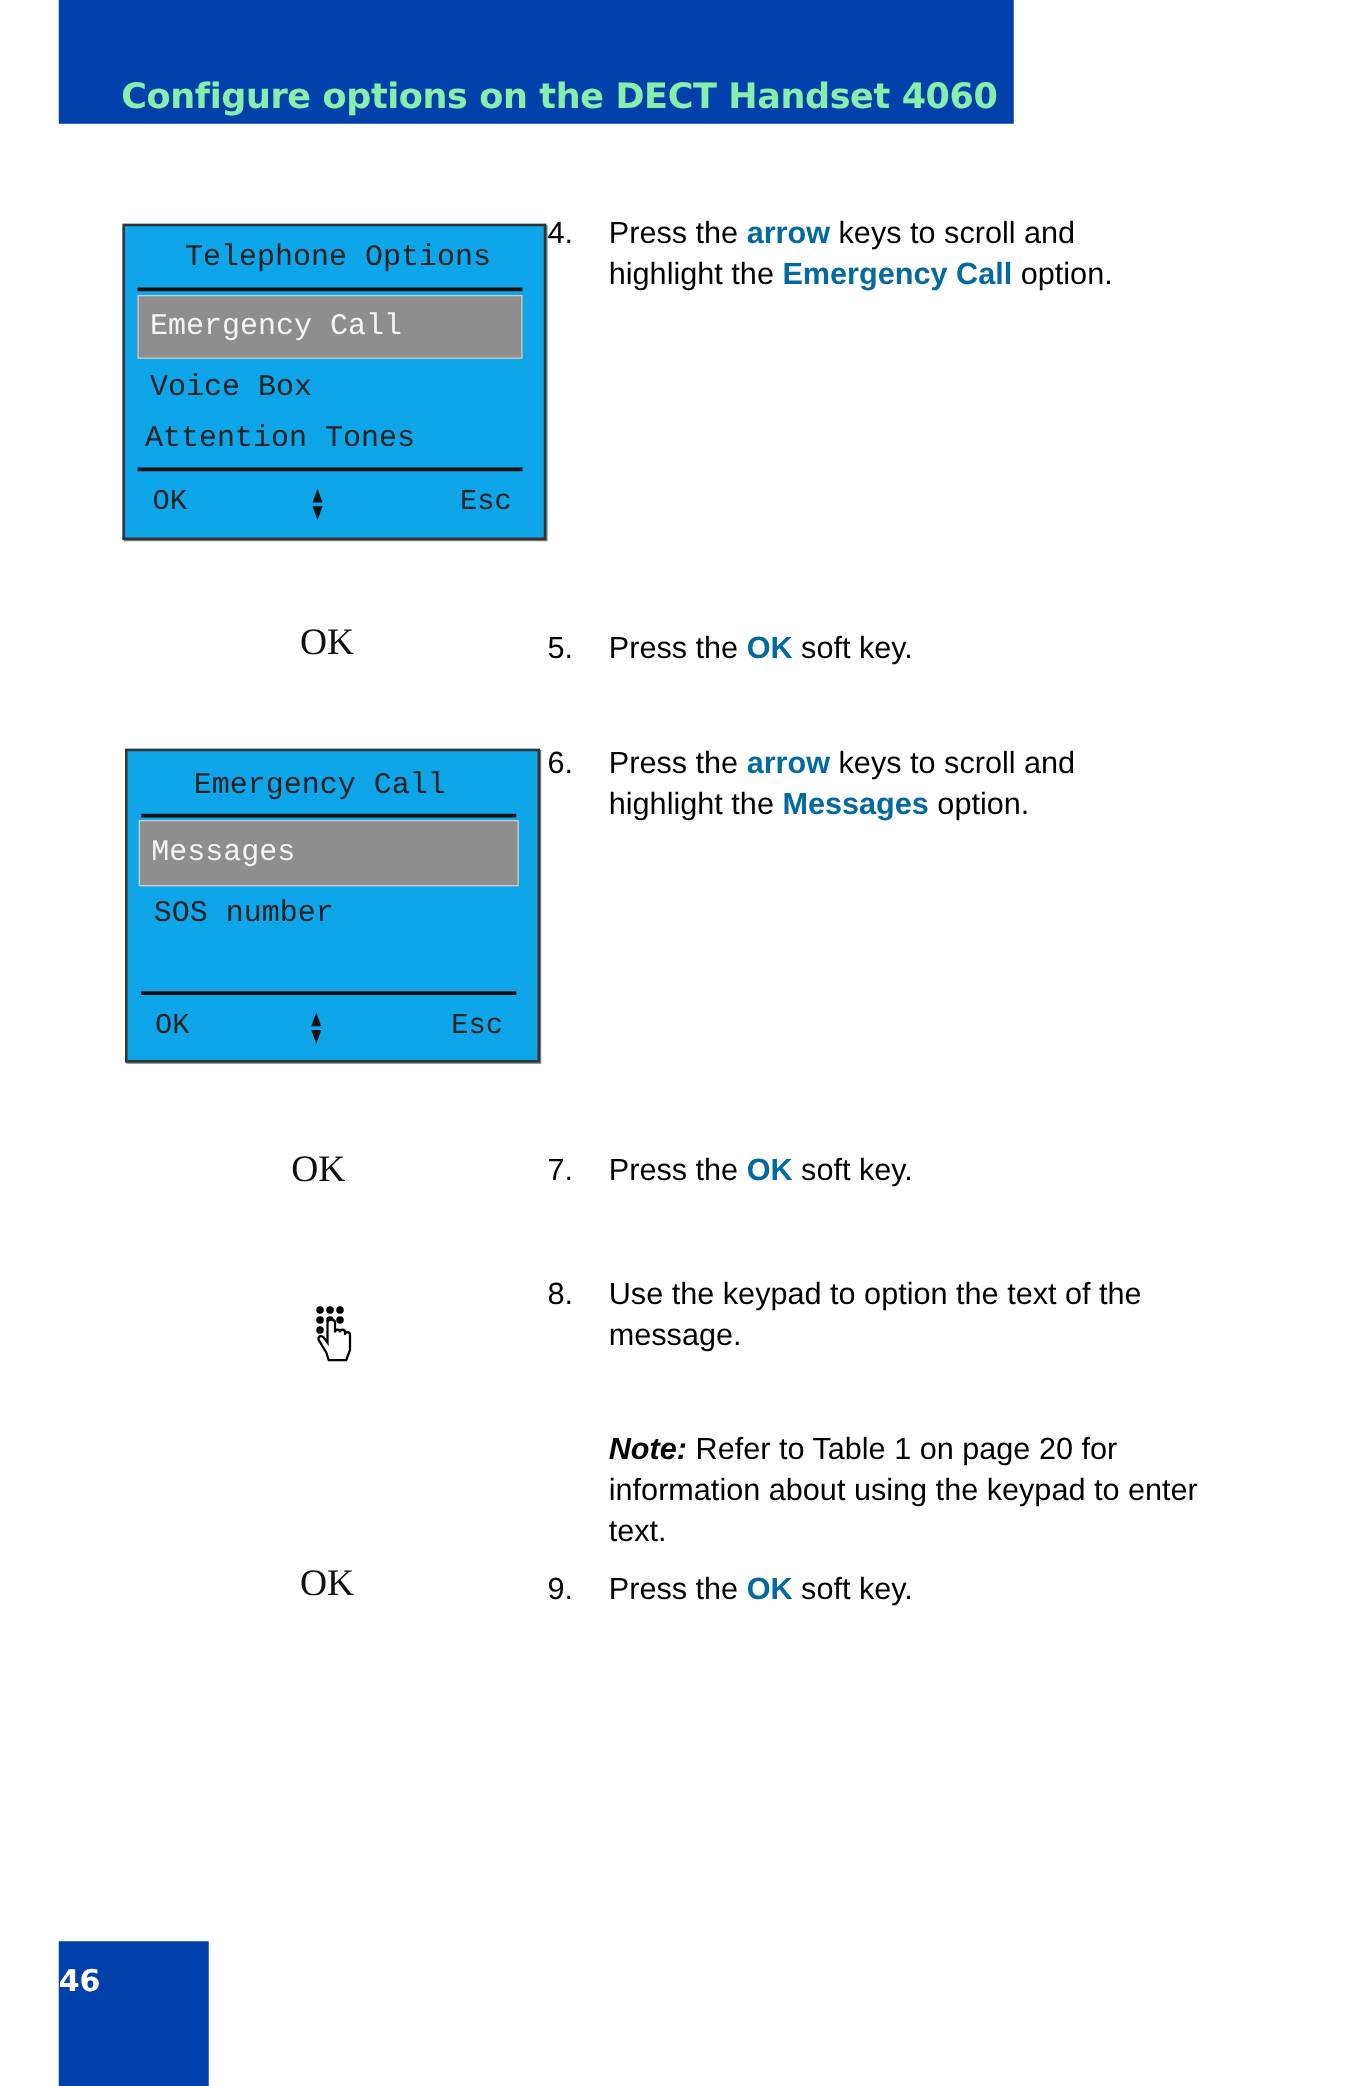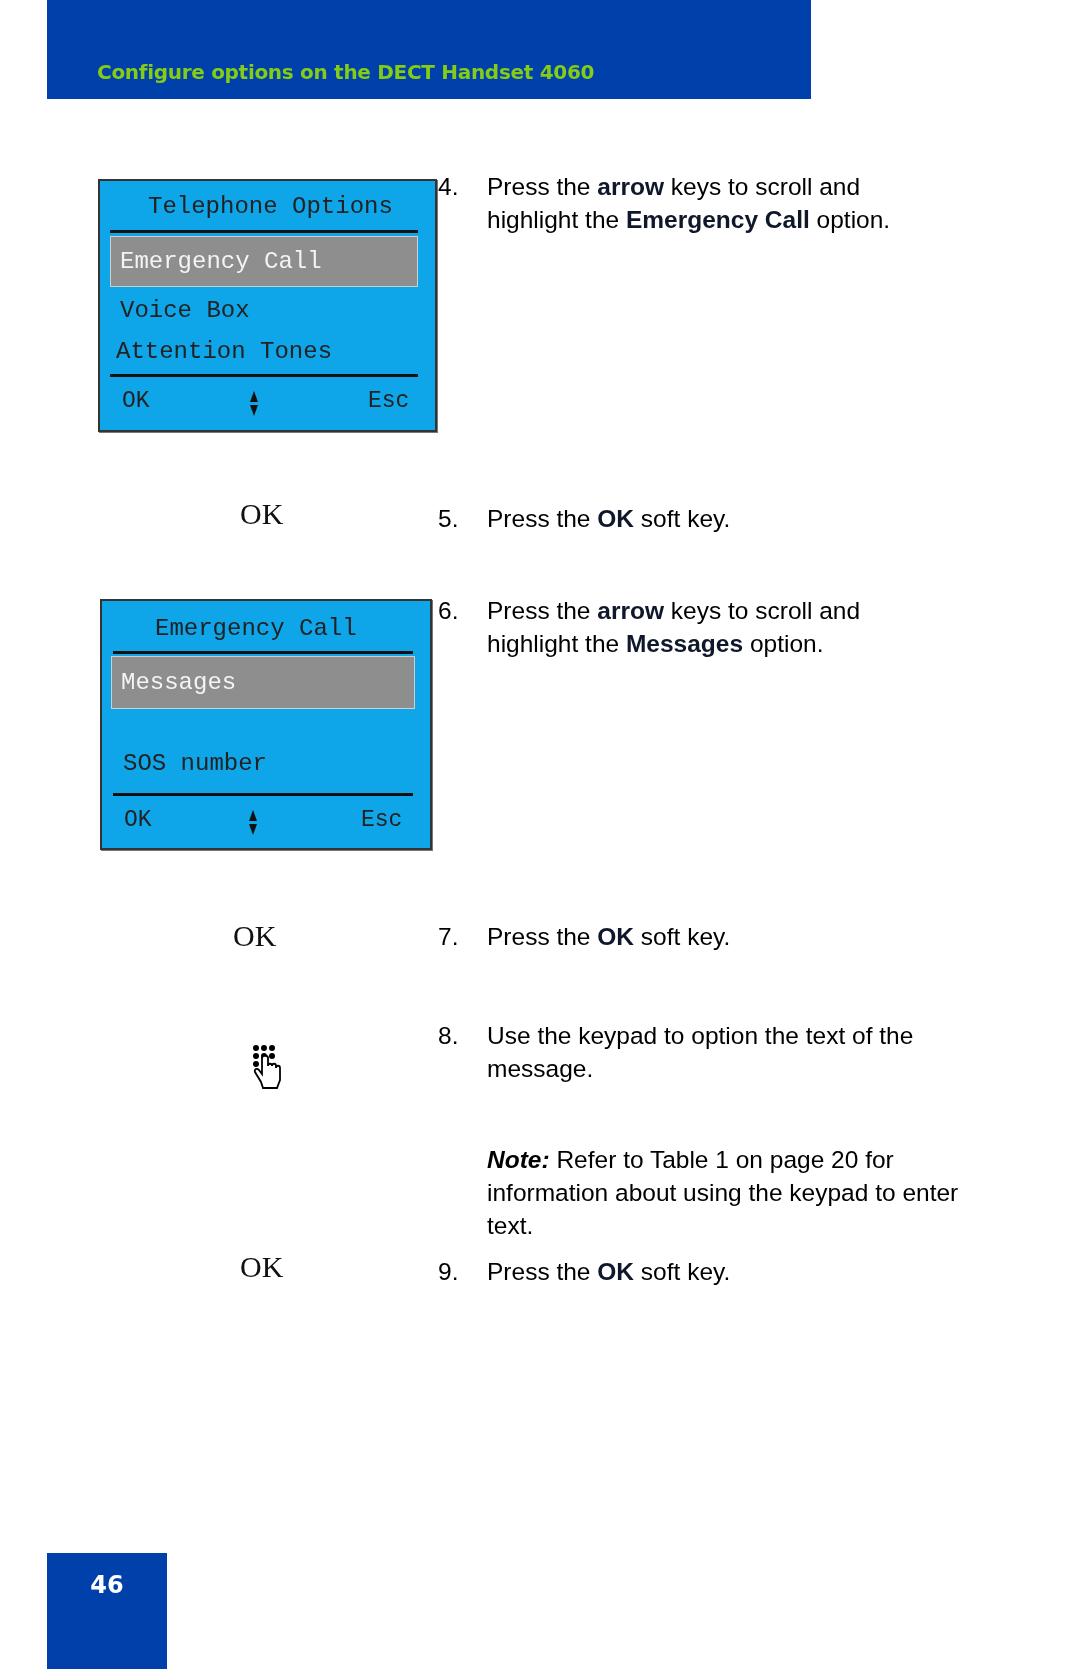--- a/index.html
+++ b/index.html
@@ -1,42 +1,42 @@
 <!DOCTYPE html>
 <html><head>
 <meta charset="utf-8">
 <style>
   html, body { margin:0; padding:0; background:#ffffff; }
   body { width:1080px; height:1669px; position:relative; overflow:hidden; font-family:"Liberation Sans", sans-serif; color:#000; }
   .header-bar { position:absolute; left:47px; top:0; width:764px; height:99px; background:#0040ab; }
-  .header-title { position:absolute; left:50px; top:60px; color:#84cc16; font-family:"DejaVu Sans", sans-serif; font-weight:bold; font-size:20px; letter-spacing:-0.3px; white-space:nowrap;text-align:right; }
+  .header-title { position:absolute; left:50px; top:60px; color:#86efac; font-family:"DejaVu Sans", sans-serif; font-weight:bold; font-size:28px; letter-spacing:-0.3px; white-space:nowrap;text-align:right; }
 
   .screen { position:absolute; background:#0ea5e9; border:2px solid #333; box-shadow:1px 1px 0 #777; font-family:"Liberation Mono", monospace; color:#222; }
   .screen .title { position:absolute; font-size:24px; white-space:nowrap; }
   .screen .rule { position:absolute; height:3px; background:#111; }
   .screen .item { position:absolute; font-size:24px; white-space:nowrap; }
   .screen .item.sel { background:#8e8e8e; color:#f4f4f4; border:1px solid #c9d0d0; box-sizing:border-box; padding-left:9px; display:flex; align-items:center; }
   .screen .soft { position:absolute; font-size:23px; }
   .screen .updown { position:absolute; width:10px; height:26px; }
   .updown .up { position:absolute; left:1px; top:0; width:0; height:0; border-left:4px solid transparent; border-right:4px solid transparent; border-bottom:11px solid #111; }
   .updown .down { position:absolute; left:1px; top:14px; width:0; height:0; border-left:4px solid transparent; border-right:4px solid transparent; border-top:11px solid #111; }
 
   .ok-key { position:absolute; font-family:"Liberation Serif", serif; font-size:30px; color:#111; }
 
   .step { position:absolute; left:438px; width:520px; font-size:24.5px; line-height:33px; }
   .step .num { position:absolute; left:0; top:0; }
   .step .body { margin-left:49px; }
-  .hl { color:#0f172a; font-weight:bold; }
+  .hl { color:#0369a1; font-weight:bold; }
   .note { position:absolute; left:487px; width:480px; font-size:24.5px; line-height:33px; }
   .note b { font-style:italic; }
 
   .keypad-icon { position:absolute; left:251px; top:1044px; width:34px; height:46px; }
 
   .page-box { position:absolute; left:47px; top:1553px; width:120px; height:116px; background:#0040ab; }
-  .page-num { position:absolute; left:0; top:18px; width:120px; text-align:center; color:#fff; font-family:"DejaVu Sans", sans-serif; font-weight:bold; font-size:24px; }
+  .page-num { position:absolute; left:0; top:18px; width:120px; text-align:left; color:#fff; font-family:"DejaVu Sans", sans-serif; font-weight:bold; font-size:24px; }
 </style>
 </head>
 <body>
 
 <div class="header-bar">
   <div class="header-title">Configure options on the DECT Handset 4060</div>
 </div>
 
 <div class="screen" style="left:98px; top:179px; width:335px; height:249px;">
   <div class="title" style="left:48px; top:12px;">Telephone Options</div>
@@ -61,21 +61,21 @@
 <div class="ok-key" style="left:240px; top:497px;">OK</div>
 <div class="step" style="top:502px;">
   <span class="num">5.</span>
   <div class="body"><span>Press the </span><span class="hl">OK</span><span> soft key.</span></div>
 </div>
 
 <div class="screen" style="left:100px; top:599px; width:328px; height:247px;">
   <div class="title" style="left:53px; top:14px;">Emergency Call</div>
   <div class="rule" style="left:11px; top:50px; width:300px;"></div>
   <div class="item sel" style="left:9px; top:55px; width:304px; height:53px;">Messages</div>
-  <div class="item" style="left:21px; top:117px;margin-top:32px;">SOS number</div>
+  <div class="item" style="left:21px; top:117px;">SOS number</div>
   <div class="rule" style="left:11px; top:192px; width:300px;"></div>
   <div class="soft" style="left:22px; top:206px;">OK</div>
   <div class="updown" style="left:146px; top:209px;">
       <span class="up"></span>
       <span class="down"></span>
     </div>
   <div class="soft" style="left:259px; top:206px;">Esc</div>
 </div>
 
 <div class="step" style="top:594px;">

